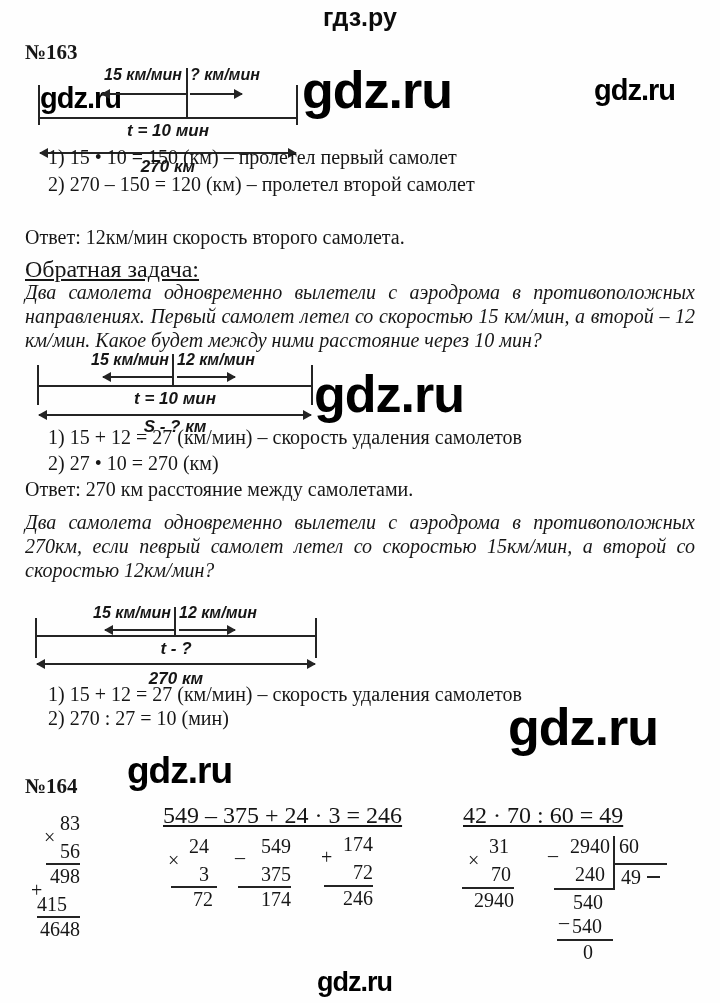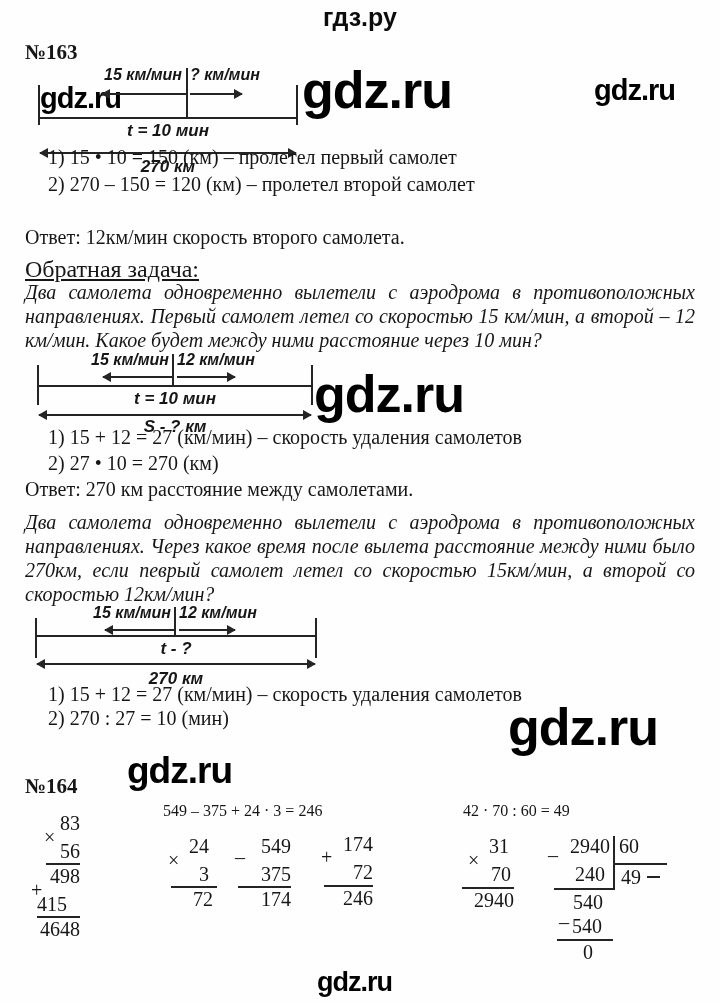--- a/index.html
+++ b/index.html
@@ -39,21 +39,21 @@
         border-top:5px solid transparent; border-bottom:5px solid transparent; border-right:9px solid #242424; }
   .arrR::after, .darr::after  { content:""; position:absolute; right:-1px; top:-4px; width:0; height:0;
         border-top:5px solid transparent; border-bottom:5px solid transparent; border-left:9px solid #242424; }
 
   .arith { position:absolute; font-size:20px; }
   .num  { position:absolute; left:0; right:0; text-align:right; line-height:20px; white-space:nowrap; }
   .op   { position:absolute; line-height:20px; }
   .hl   { position:absolute; height:2px; background:#242424; }
   .vbar { position:absolute; width:2px; background:#242424; }
   .cell { position:absolute; line-height:20px; white-space:nowrap; }
-  .expr { position:absolute; font-size:16px; white-space:nowrap; }
+  .expr { position:absolute; font-size:24px; white-space:nowrap;text-decoration:underline; }
 </style>
 </head>
 <body>
 
 <div class="page">
 
   <div class="site-header">гдз.ру</div>
 
   <div class="wm wm-sm" style="left:40px; top:84px;">gdz.ru</div>
   <div class="wm wm-lg" style="left:302px; top:64px;">gdz.ru</div>
@@ -104,21 +104,20 @@
     <div class="darr" style="left:2px; top:63px; width:272px;"></div>
     <div class="dcenter" style="top:66px;">S - ? км</div>
   </div>
 
   <div class="sol-line" style="left:48px; top:426px;">1) 15 + 12 = 27 (км/мин) – скорость удаления самолетов</div>
   <div class="sol-line" style="left:48px; top:452px;">2) 27 • 10 = 270 (км)</div>
   <div class="ans" style="left:25px; top:478px;">Ответ: 270 км расстояние между самолетами.</div>
 
   <div class="para" style="left:25px; top:511px;">
     <div class="pl">Два самолета одновременно вылетели с аэродрома в противоположных</div>
-    <div class="pl">направлениях. Через какое время после вылета расстояние между ними было</div>
     <div class="pl">270км, если певрый самолет летел со скоростью 15км/мин, а второй со</div>
     <div class="pl pl-last">скоростью 12км/мин?</div>
   </div>
 
   <div class="diag" style="left:35px; top:603px; width:282px; height:84px;">
     <span class="dl" style="left:0; width:136px; text-align:right; top:1px;">15 км/мин</span>
     <span class="dl" style="left:144px; top:1px;">12 км/мин</span>
     <div class="vtick" style="left:139px; top:4px; height:29px;"></div>
     <div class="arrL" style="left:70px; top:26px; width:70px;"></div>
     <div class="arrR" style="left:144px; top:26px; width:56px;"></div>

